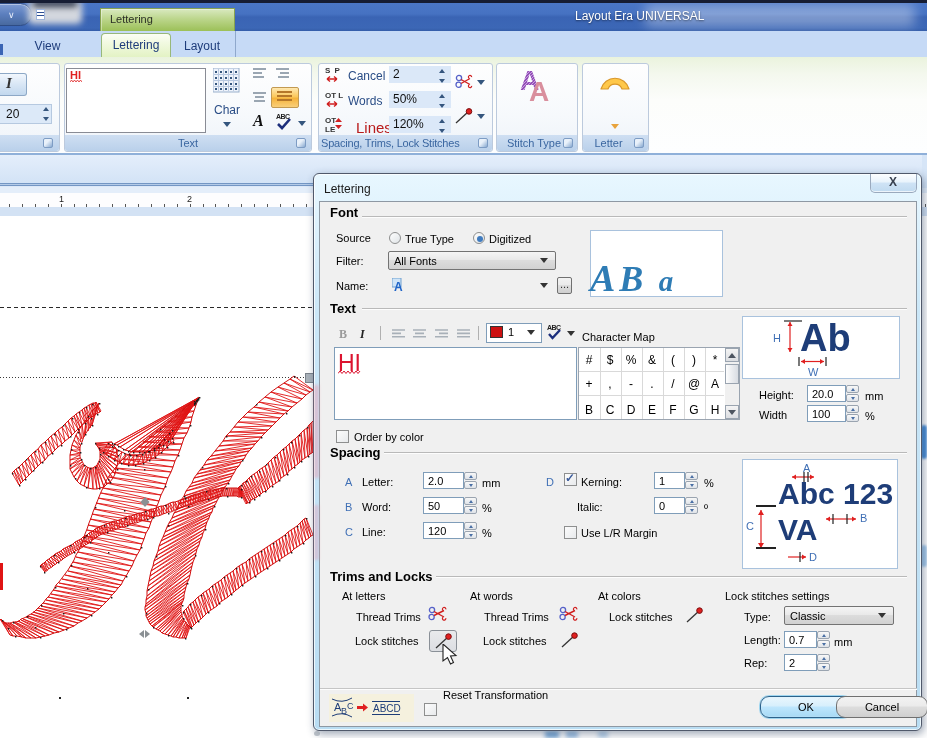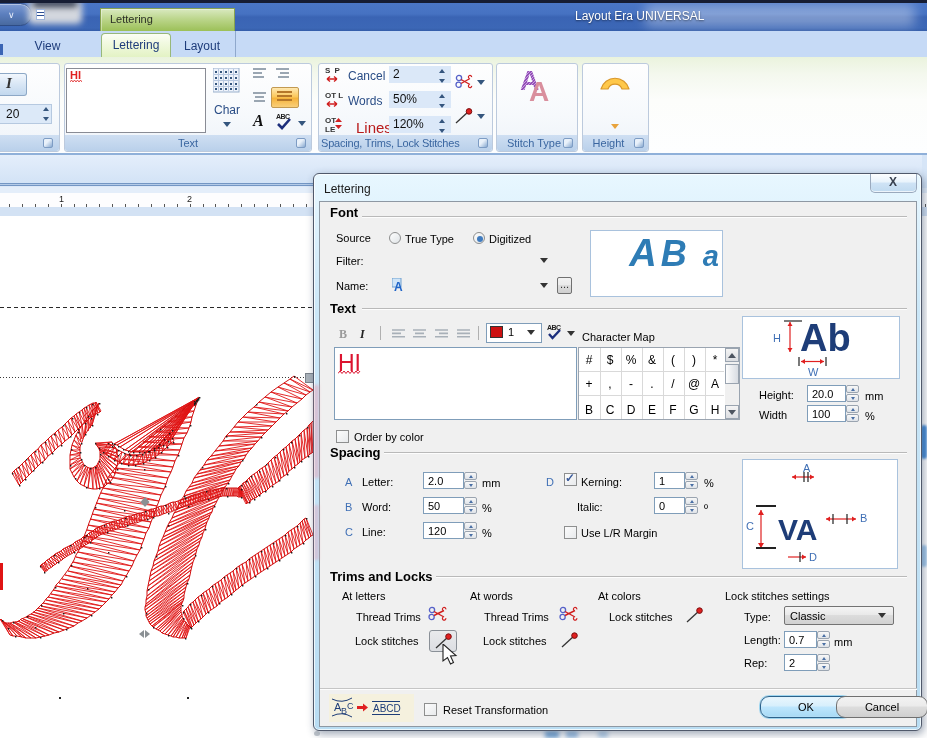--- a/index.html
+++ b/index.html
@@ -233,21 +233,21 @@
         <pattern id="hp" width="3" height="3" patternUnits="userSpaceOnUse">
           <rect width="3" height="3" fill="#9450b8"></rect>
           <path d="M0 3 L3 0" stroke="#c9a0e0" stroke-width="1"></path>
         </pattern>
       </defs>
 <text x="0" y="24" font-family="Liberation Sans" font-size="27" font-weight="bold" fill="url(#hp)">A</text>
 <text x="9" y="35" font-family="Liberation Sans" font-size="28" font-weight="bold" fill="#d98f9d">A</text>
 </svg>
 
 <div class="grp" style="left:582px;width:67px">
-  <div class="gfoot" style="padding-right:14px">Height</div>
+  <div class="gfoot" style="padding-right:14px">Letter</div>
       <div class="glaunch" style="right:4px"></div>
 </div>
 <svg class="abs" style="left:599px;top:76px" width="32" height="15">
       <path d="M2 13 A 14.5 14.5 0 0 1 30 13 L23 13 A 7.5 7.5 0 0 0 9 13 Z" fill="#ffc84a" stroke="#d9972b" stroke-width="1.2" stroke-linejoin="round"></path>
     </svg>
 <div class="abs" style="left:611px;top:124px;width:0;height:0;border-left:4px solid transparent;border-right:4px solid transparent;border-top:5px solid #e8a33d"></div>
 
 <div class="abs" id="ribline"></div>
 <div class="abs" id="strip1"></div>
 <div class="abs" id="dblline"></div>
@@ -320,30 +320,31 @@
 
 <div class="lbb" style="left:16px;top:31px">Font</div>
 <div class="secline" style="left:48px;top:42px;width:545px"></div>
 <div class="lb" style="left:22px;top:58px">Source</div>
 <div class="radio" style="left:75px;top:58px"></div>
 <div class="lb" style="left:91px;top:59px">True Type</div>
 <div class="radio" style="left:159px;top:58px"></div>
 <div class="abs" style="left:162.5px;top:61.5px;width:6px;height:6px;border-radius:50%;background:#3f7bbf"></div>
 <div class="lb" style="left:175px;top:59px">Digitized</div>
 <div class="lb" style="left:22px;top:81px">Filter:</div>
+<div class="combo" style="left:74px;top:77px;width:168px;height:19px">All Fonts</div>
 <div class="carr" style="left:226px;top:84px"></div>
 <div class="lb" style="left:22px;top:106px">Name:</div>
 <svg class="abs" style="left:78px;top:104px" width="14" height="14">
         <rect x="0" y="0" width="9" height="9" fill="#cfe4f7" stroke="#6f9fcf"></rect>
         <text x="2" y="13" font-size="12" font-weight="bold" fill="#1f64c8" font-family="Liberation Sans">A</text>
       </svg>
 <div class="carr" style="left:226px;top:109px"></div>
 <div class="btn" style="left:243px;top:103px;width:15px;height:17px;line-height:13px;border-radius:2px;color:#333">...</div>
 <div class="pvbox" style="left:276px;top:56px;width:133px;height:67px"></div>
-<div class="abs" style="left:276px;top:48px;width:133px;height:67px;font-family:Liberation Sans, sans-serif;font-style:italic;font-weight:bold;font-size:38px;color:#2e7cb5;letter-spacing:4px;text-align:right;line-height:62px">A<span style="font-size:36px">B</span><span style="font-size:29px">&nbsp;a</span></div>
+<div class="abs" style="left:276px;top:73px;width:133px;height:67px;font-family:Liberation Serif, serif;font-style:italic;font-weight:bold;font-size:38px;color:#2e7cb5;letter-spacing:4px;text-align:left;line-height:62px">A<span style="font-size:36px">B</span><span style="font-size:29px">&nbsp;a</span></div>
 
 <div class="lbb" style="left:16px;top:127px">Text</div>
 <div class="secline" style="left:48px;top:134px;width:545px"></div>
 <div class="abs" style="left:25px;top:153px;font-family:'Liberation Serif',serif;font-size:12px;font-weight:bold;color:#9a9a9a">B</div>
 <div class="abs" style="left:46px;top:153px;font-family:'Liberation Serif',serif;font-size:12px;font-weight:bold;font-style:italic;color:#222">I</div>
 <div class="abs" style="left:66px;top:152px;width:1px;height:14px;background:#b0b0b0"></div>
 <svg class="abs" style="left:78px;top:155px" width="14" height="11">
         <g stroke="#a8b0b8" stroke-width="1.6">
           <path d="M0 1 h13 M0 4.4 h9 M0 7.8 h13"></path>
         </g>
@@ -493,20 +494,21 @@
 <div class="chk" style="left:250px;top:352px"></div>
 <div class="lb" style="left:267px;top:353px">Use L/R Margin</div>
 
 <div class="pvbox" style="left:428px;top:285px;width:156px;height:110px"></div>
 <div class="lblu" style="left:489px;top:288px">A</div>
 <svg class="abs" style="left:478px;top:298px" width="26" height="10">
         <path d="M0 5 H22" stroke="#e02020" stroke-width="1.2"></path>
         <path d="M0 5 l4 -2.5 v5 z M22 5 l-4 -2.5 v5 z" fill="#e02020"></path>
         <path d="M12 0 V10 M16 0 V10" stroke="#222" stroke-width="1.2"></path>
       </svg>
+<div class="abs" style="left:464px;top:303px;font-size:30px;font-weight:bold;color:#1e3d78;letter-spacing:0px">Abc 123</div>
 <div class="abs" style="left:442px;top:331px;width:20px;height:1.5px;background:#222"></div>
 <div class="lblu" style="left:432px;top:346px">C</div>
 <svg class="abs" style="left:441px;top:334px" width="12" height="42">
         <path d="M6 2 V40" stroke="#e02020" stroke-width="1.2"></path>
         <path d="M6 2 l-3 5 h6 z M6 40 l-3 -5 h6 z" fill="#e02020"></path>
       </svg>
 <div class="abs" style="left:442px;top:373px;width:20px;height:1.5px;background:#222"></div>
 <div class="abs" style="left:464px;top:339px;font-size:30px;font-weight:bold;color:#1e3d78">VA</div>
 <svg class="abs" style="left:510px;top:340px" width="36" height="10">
         <path d="M2 5 H32" stroke="#e02020" stroke-width="1.2"></path>
@@ -588,20 +590,20 @@
 <text x="3" y="16" font-size="11">A</text>
           <text x="10" y="19" font-size="9">B</text>
           <text x="16" y="14" font-size="9">C</text>
 <path d="M1 4 Q11 9 21 3 M1 21 Q11 16 21 22" stroke="#1e3d78" stroke-width="1" fill="none"></path>
 <text x="42" y="17" font-size="10">ABCD</text>
 <path d="M41 6.5 H69 M41 19.5 H69" stroke="#1e3d78" stroke-width="1"></path>
 </g>
 <path d="M26 11 h6 v-2.5 l5 4 -5 4 V14 h-6 z" fill="#e02020"></path>
 </svg>
 <div class="chk" style="left:110px;top:529px"></div>
-<div class="lb" style="left:129px;top:530px">Reset Transformation</div>
+<div class="lb" style="left:129px;top:515px">Reset Transformation</div>
 <div class="btn" id="okbtn" style="left:446px;top:522px">OK</div>
 <div class="btn" style="left:522px;top:522px">Cancel</div>
 
 </div>
 <div class="abs" style="left:314px;top:385px;width:5px;height:93px;background:rgba(238,140,160,.42);filter:blur(1.5px)"></div>
 <div class="abs" style="left:314px;top:505px;width:5px;height:55px;background:rgba(238,140,160,.35);filter:blur(1.5px)"></div>
 <div class="abs" style="left:314px;top:731px;width:6px;height:5px;background:rgba(150,160,170,.65);border-radius:50%"></div>
 </div>
 </body></html>

